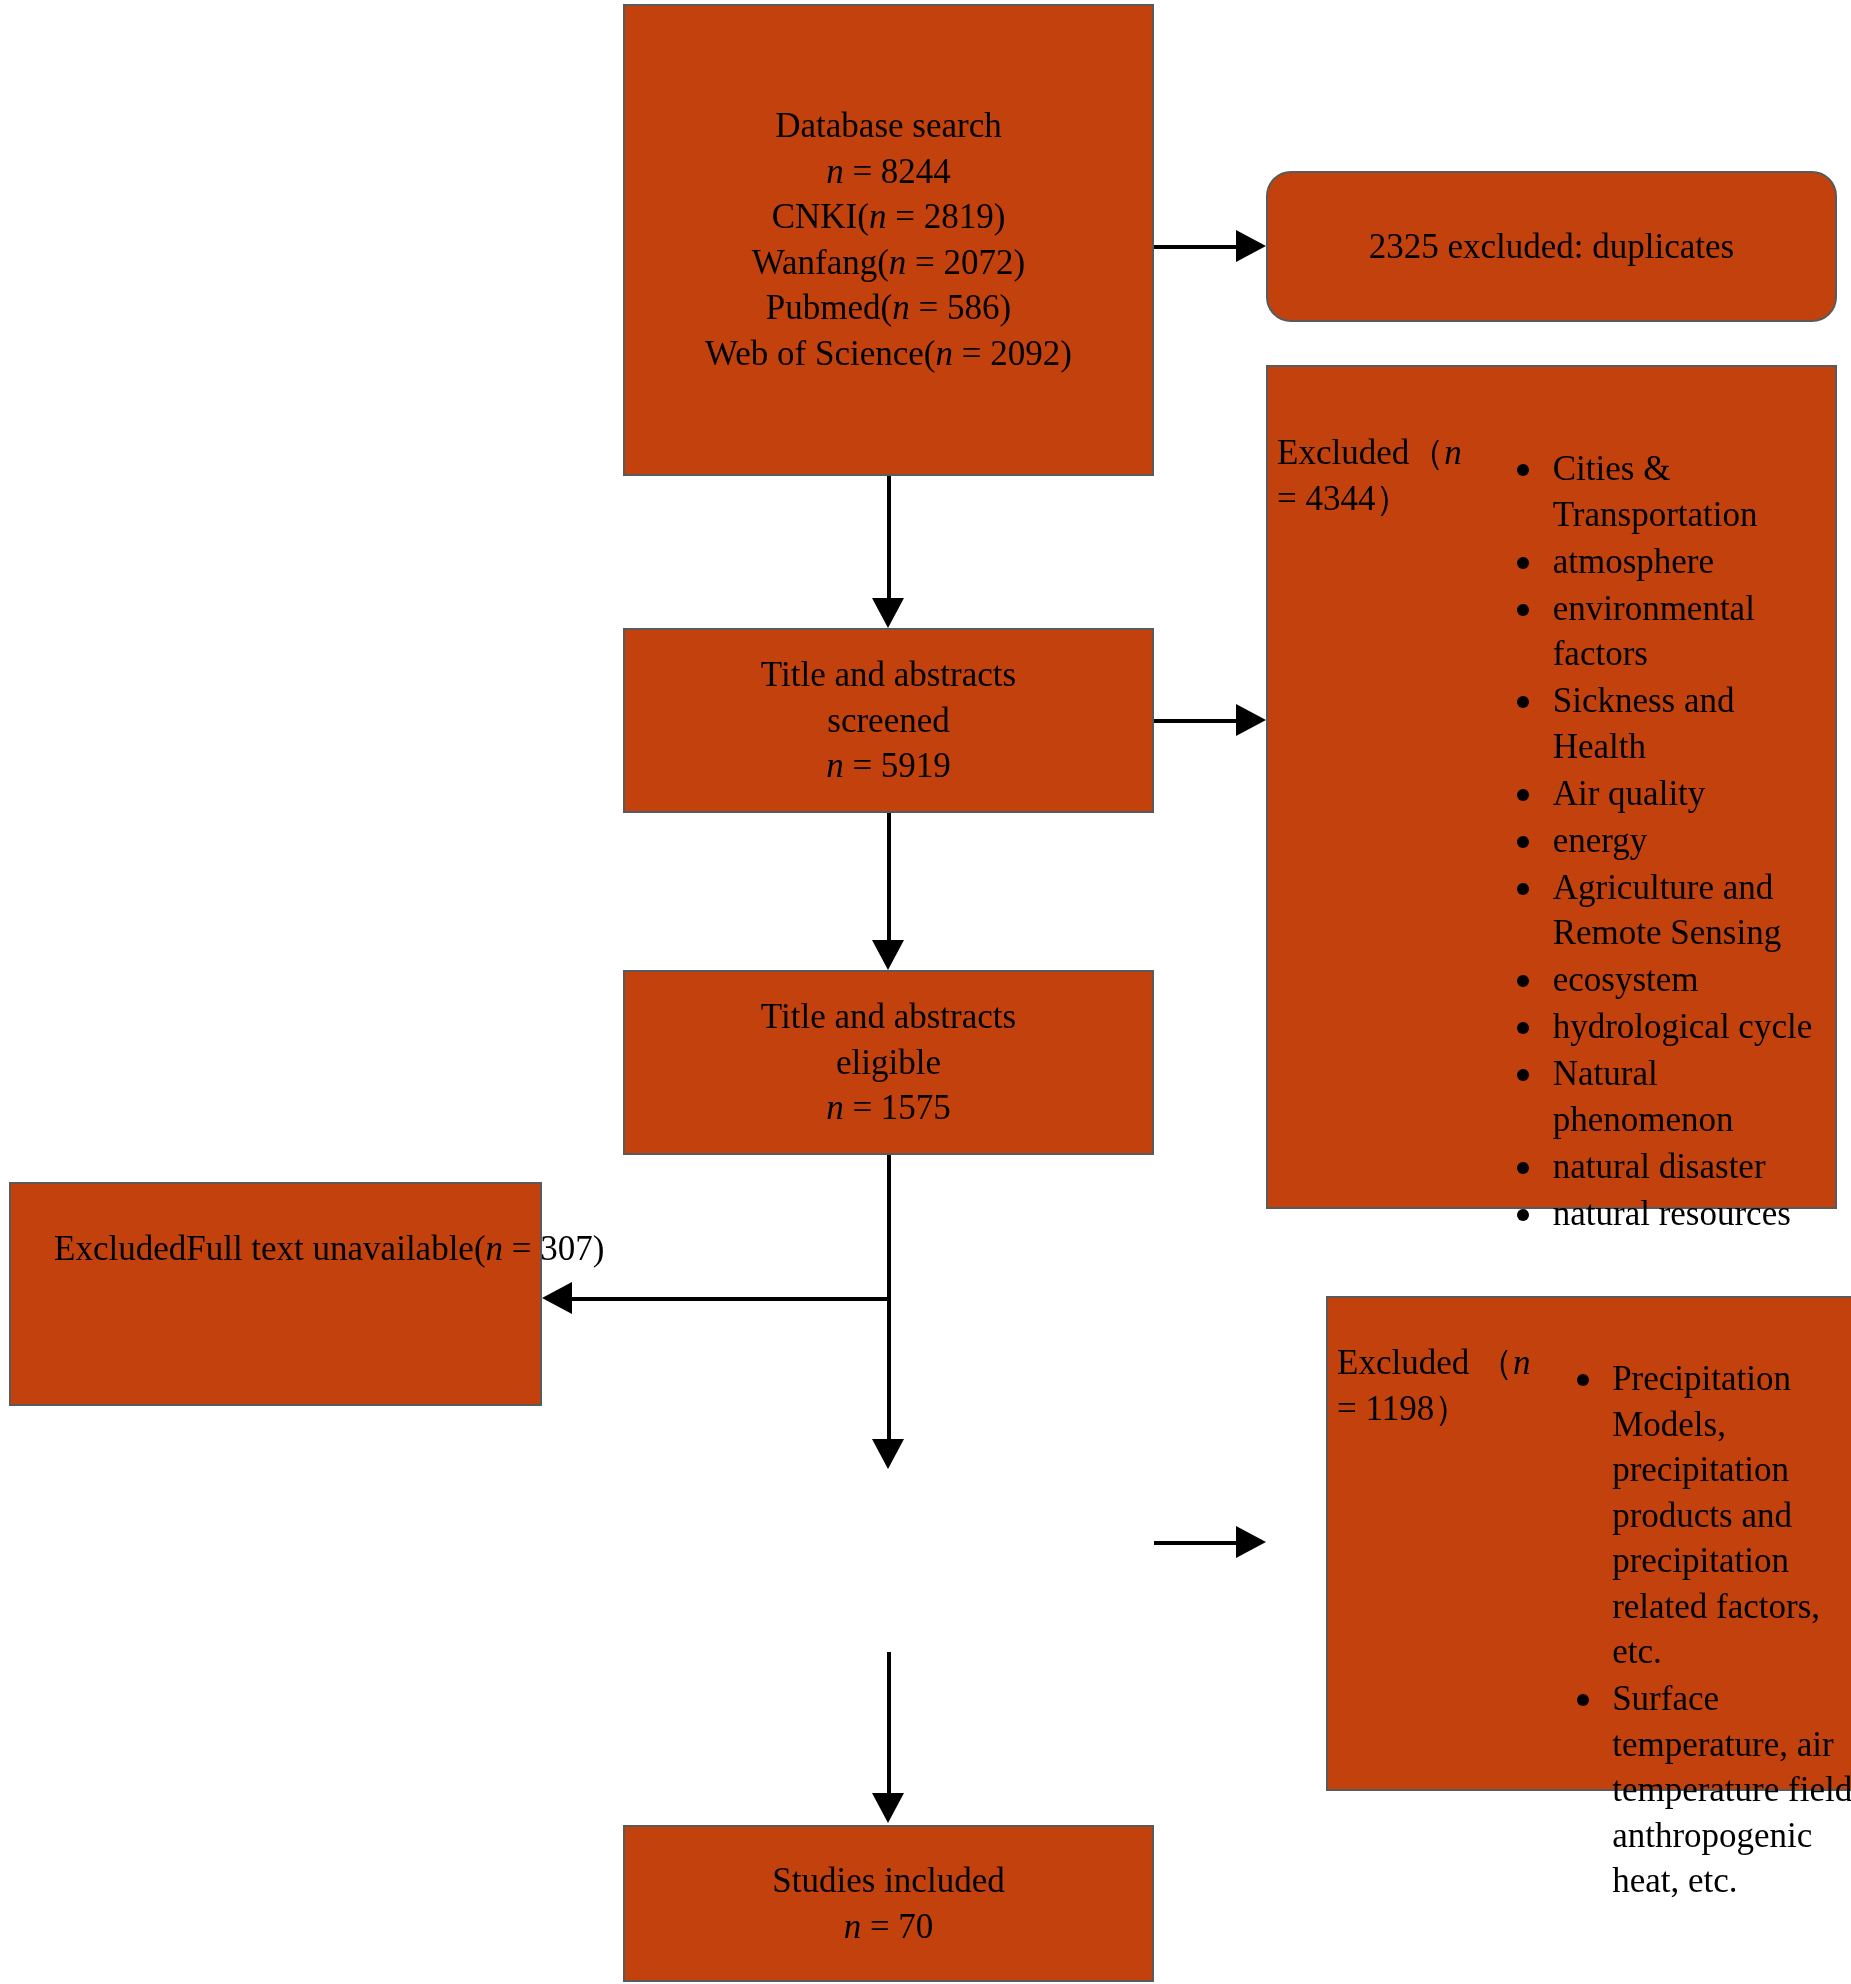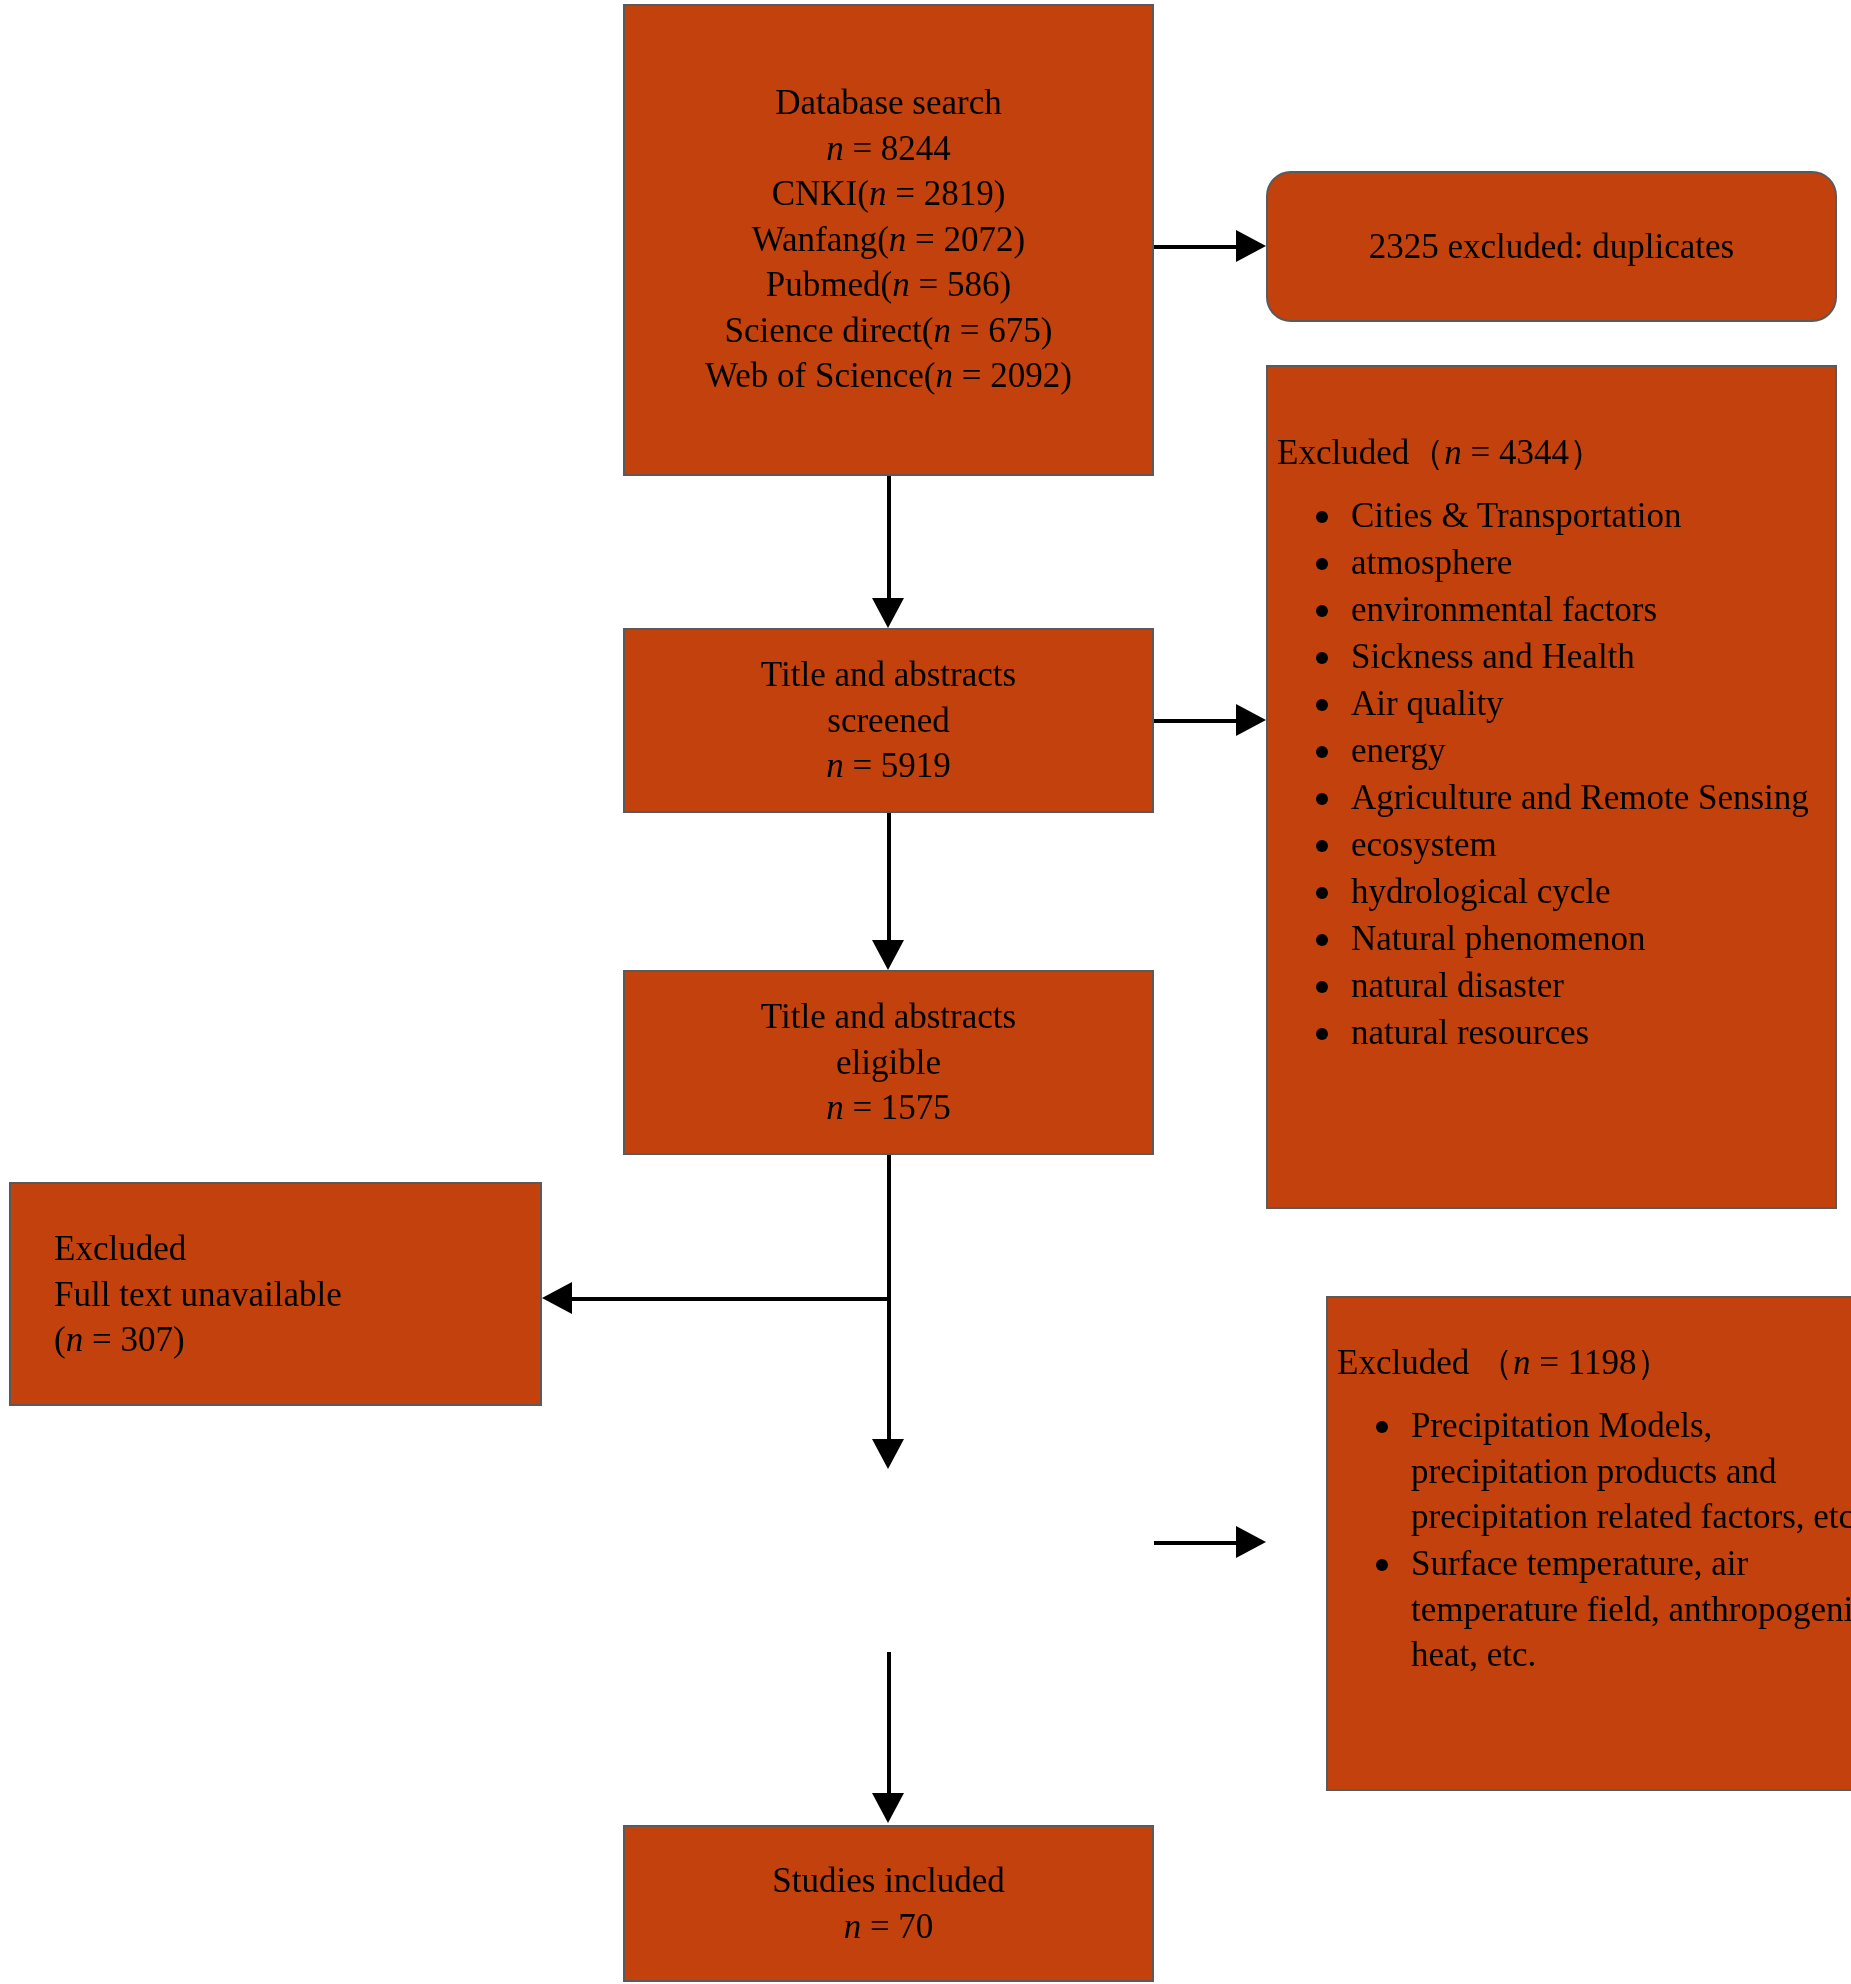--- a/index.html
+++ b/index.html
@@ -2,21 +2,21 @@
 <html style="font-size:12px"><head>
 <meta charset="utf-8">
 <style>
   html,body{margin:0;padding:0;background:#ffffff;}
   body{font-family:"Liberation Serif","DejaVu Serif",serif;color:#000;}
   #canvas{position:relative;width:1852px;height:1985px;background:#fff;overflow:hidden;}
 
   .box{position:absolute;box-sizing:border-box;border:2.2px solid #5a5a5a;background:#c2410c;}
 
   .ctr{display:flex;flex-direction:column;align-items:center;justify-content:center;text-align:center;}
-  .lft{display:flex;flex-direction:column;align-items:flex-start;justify-content:flex-start;text-align:left;}
+  .lft{display:flex;align-items:flex-start;justify-content:flex-start;text-align:left;}
 
   .ln{display:block;white-space:nowrap;line-height:1.30;font-size:35px;}
   i.nv{font-style:italic;font-family:"Liberation Serif","DejaVu Serif",serif;}
 
   ul.bl{list-style:none;margin:16px;padding:0;}
   ul.bl li{position:relative;padding-left:58px;font-size:35px;line-height:1.30;margin:0 0 1.5px 0;}
   ul.bl li::before{content:"";position:absolute;left:22.5px;top:0.52em;width:12px;height:12px;
                    border-radius:50%;background:#000;}
 
   .hdr{font-size:35px;line-height:1.30;margin:0 0 1.5px 0;}
@@ -35,21 +35,20 @@
 <body>
 
 <div id="canvas">
 
   <div class="box ctr" style="left:623px;top:3.7px;width:531px;height:472px;padding:13.5px 7.5px;">
     <span class="ln">Database search</span>
     <span class="ln"><i class="nv">n</i> = 8244</span>
     <span class="ln">CNKI(<i class="nv">n</i> = 2819)</span>
     <span class="ln">Wanfang(<i class="nv">n</i> = 2072)</span>
     <span class="ln">Pubmed(<i class="nv">n</i> = 586)</span>
-    <span class="ln">Science direct(<i class="nv">n</i> = 675)</span>
     <span class="ln">Web of Science(<i class="nv">n</i> = 2092)</span>
   </div>
 
   <div class="box ctr" style="left:1266px;top:171px;width:571px;height:151px;padding:7.5px 9px;border-radius:25px;">
     <span class="ln">2325 excluded: duplicates</span>
   </div>
 
   <div class="box lft" style="left:1266px;top:365px;width:571px;height:844px;padding:63px 6px 6px 9px;">
     <div class="hdr">Excluded（<i class="nv">n</i> = 4344）</div>
     <ul class="bl">

